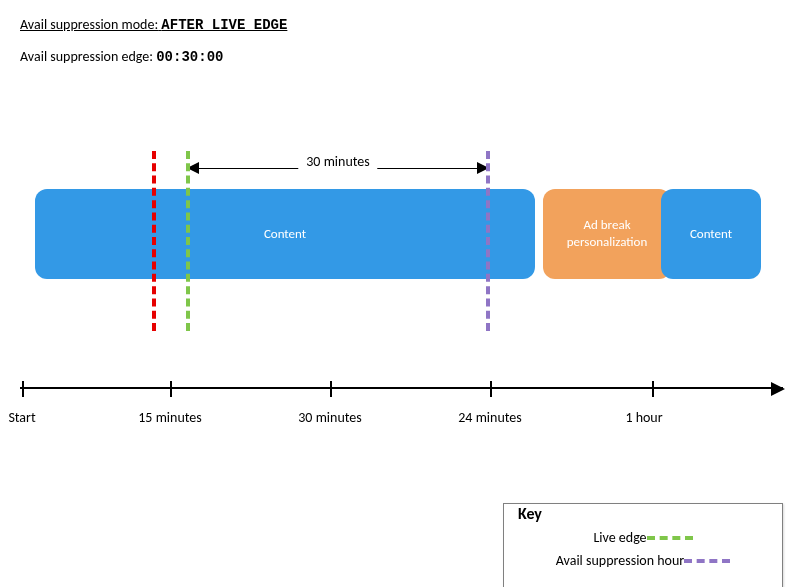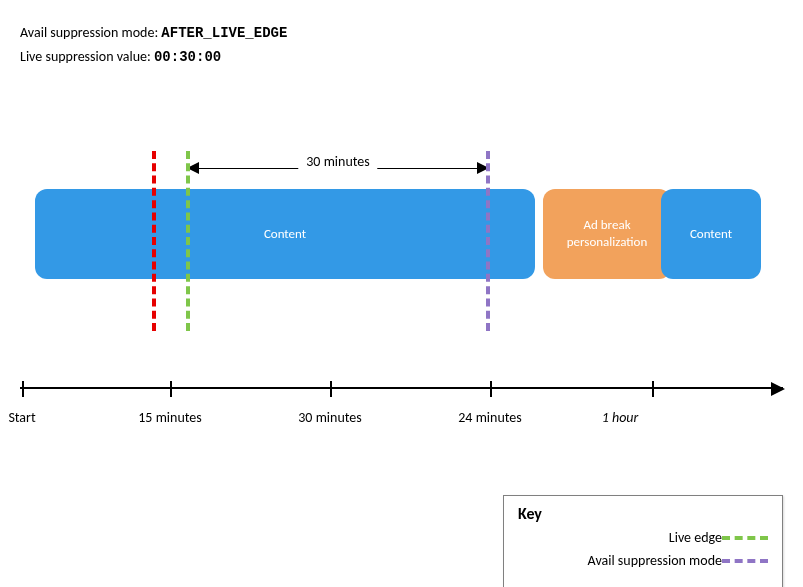--- a/index.html
+++ b/index.html
@@ -159,28 +159,28 @@
     white-space: nowrap;
   }
   
   .key-box {
     position: absolute;
     right: 20px;
     bottom: 18px;
     width: 280px;
     border: 1px solid #808080;
     box-shadow: 1px 1px 2px rgba(0,0,0,0.15);
-    padding: 8px 14px 12px 14px;
+    padding: 0 14px 12px 14px;
     background: #fff;
   }
   .key-title { font-weight: bold; font-size: 16px; margin-bottom: 6px; }
   .key-row {
     display: flex;
     align-items: center;
-    justify-content: flex-end;
+    justify-content: center;
     margin: 6px 0;
     font-size: 14px;
   }
   .swatch {
     width: 46px;
     height: 0;
     position: relative;
   }
   .swatch::before {
     content: "";
@@ -190,26 +190,26 @@
     border-top-width: 4px;
     border-top-style: dashed;
   }
   .sw-green::before  { border-top-color: #7fc64a; }
   .sw-purple::before { border-top-color: #8f75c5; }
   .sw-red::before    { border-top-color: #e60000; }
 </style>
 </head>
 <body>
 
-<div class="header" style="top:22px;">
+<div class="header" style="top:14px;text-decoration:underline;">
   <span class="header-line">Avail suppression mode:</span>
   <span class="mono">AFTER_LIVE_EDGE</span>
 </div>
 <div class="header" style="top:46px;">
-  <span class="header-line">Live suppression value:</span>
+  <span class="header-line">Avail suppression edge:</span>
   <span class="mono">00:30:00</span>
 </div>
 
 <div class="diagram">
 
   <div class="dur-arrow">
     <div class="shaft"></div>
     <div class="ah-left"></div>
     <div class="ah-right"></div>
     <div class="dur-label">30 minutes</div>
@@ -235,30 +235,30 @@
 
   <div class="tick" style="left: 2px;"></div>
       <div class="tick-label" style="left: 2px;">Start</div>
       <div class="tick" style="left: 150px;"></div>
       <div class="tick-label" style="left: 150px;">15 minutes</div>
       <div class="tick" style="left: 310px;"></div>
       <div class="tick-label" style="left: 310px;">30 minutes</div>
       <div class="tick" style="left: 470px;"></div>
       <div class="tick-label" style="left: 470px;">24 minutes</div>
       <div class="tick" style="left: 632px;"></div>
-      <div class="tick-label" style="left: 600px; font-style: italic;">1 hour</div>
+      <div class="tick-label" style="left: 624px;">1 hour</div>
     </div>
 
   <div class="key-box">
     <div class="key-title">Key</div>
     <div>
         <div class="key-row">
           <span>Live edge</span>
           <span class="swatch sw-green"></span>
         </div>
         <div class="key-row">
-          <span>Avail suppression mode</span>
+          <span>Avail suppression hour</span>
           <span class="swatch sw-purple"></span>
         </div>
       </div>
   </div>
 
 </div>
 
 </body></html>

